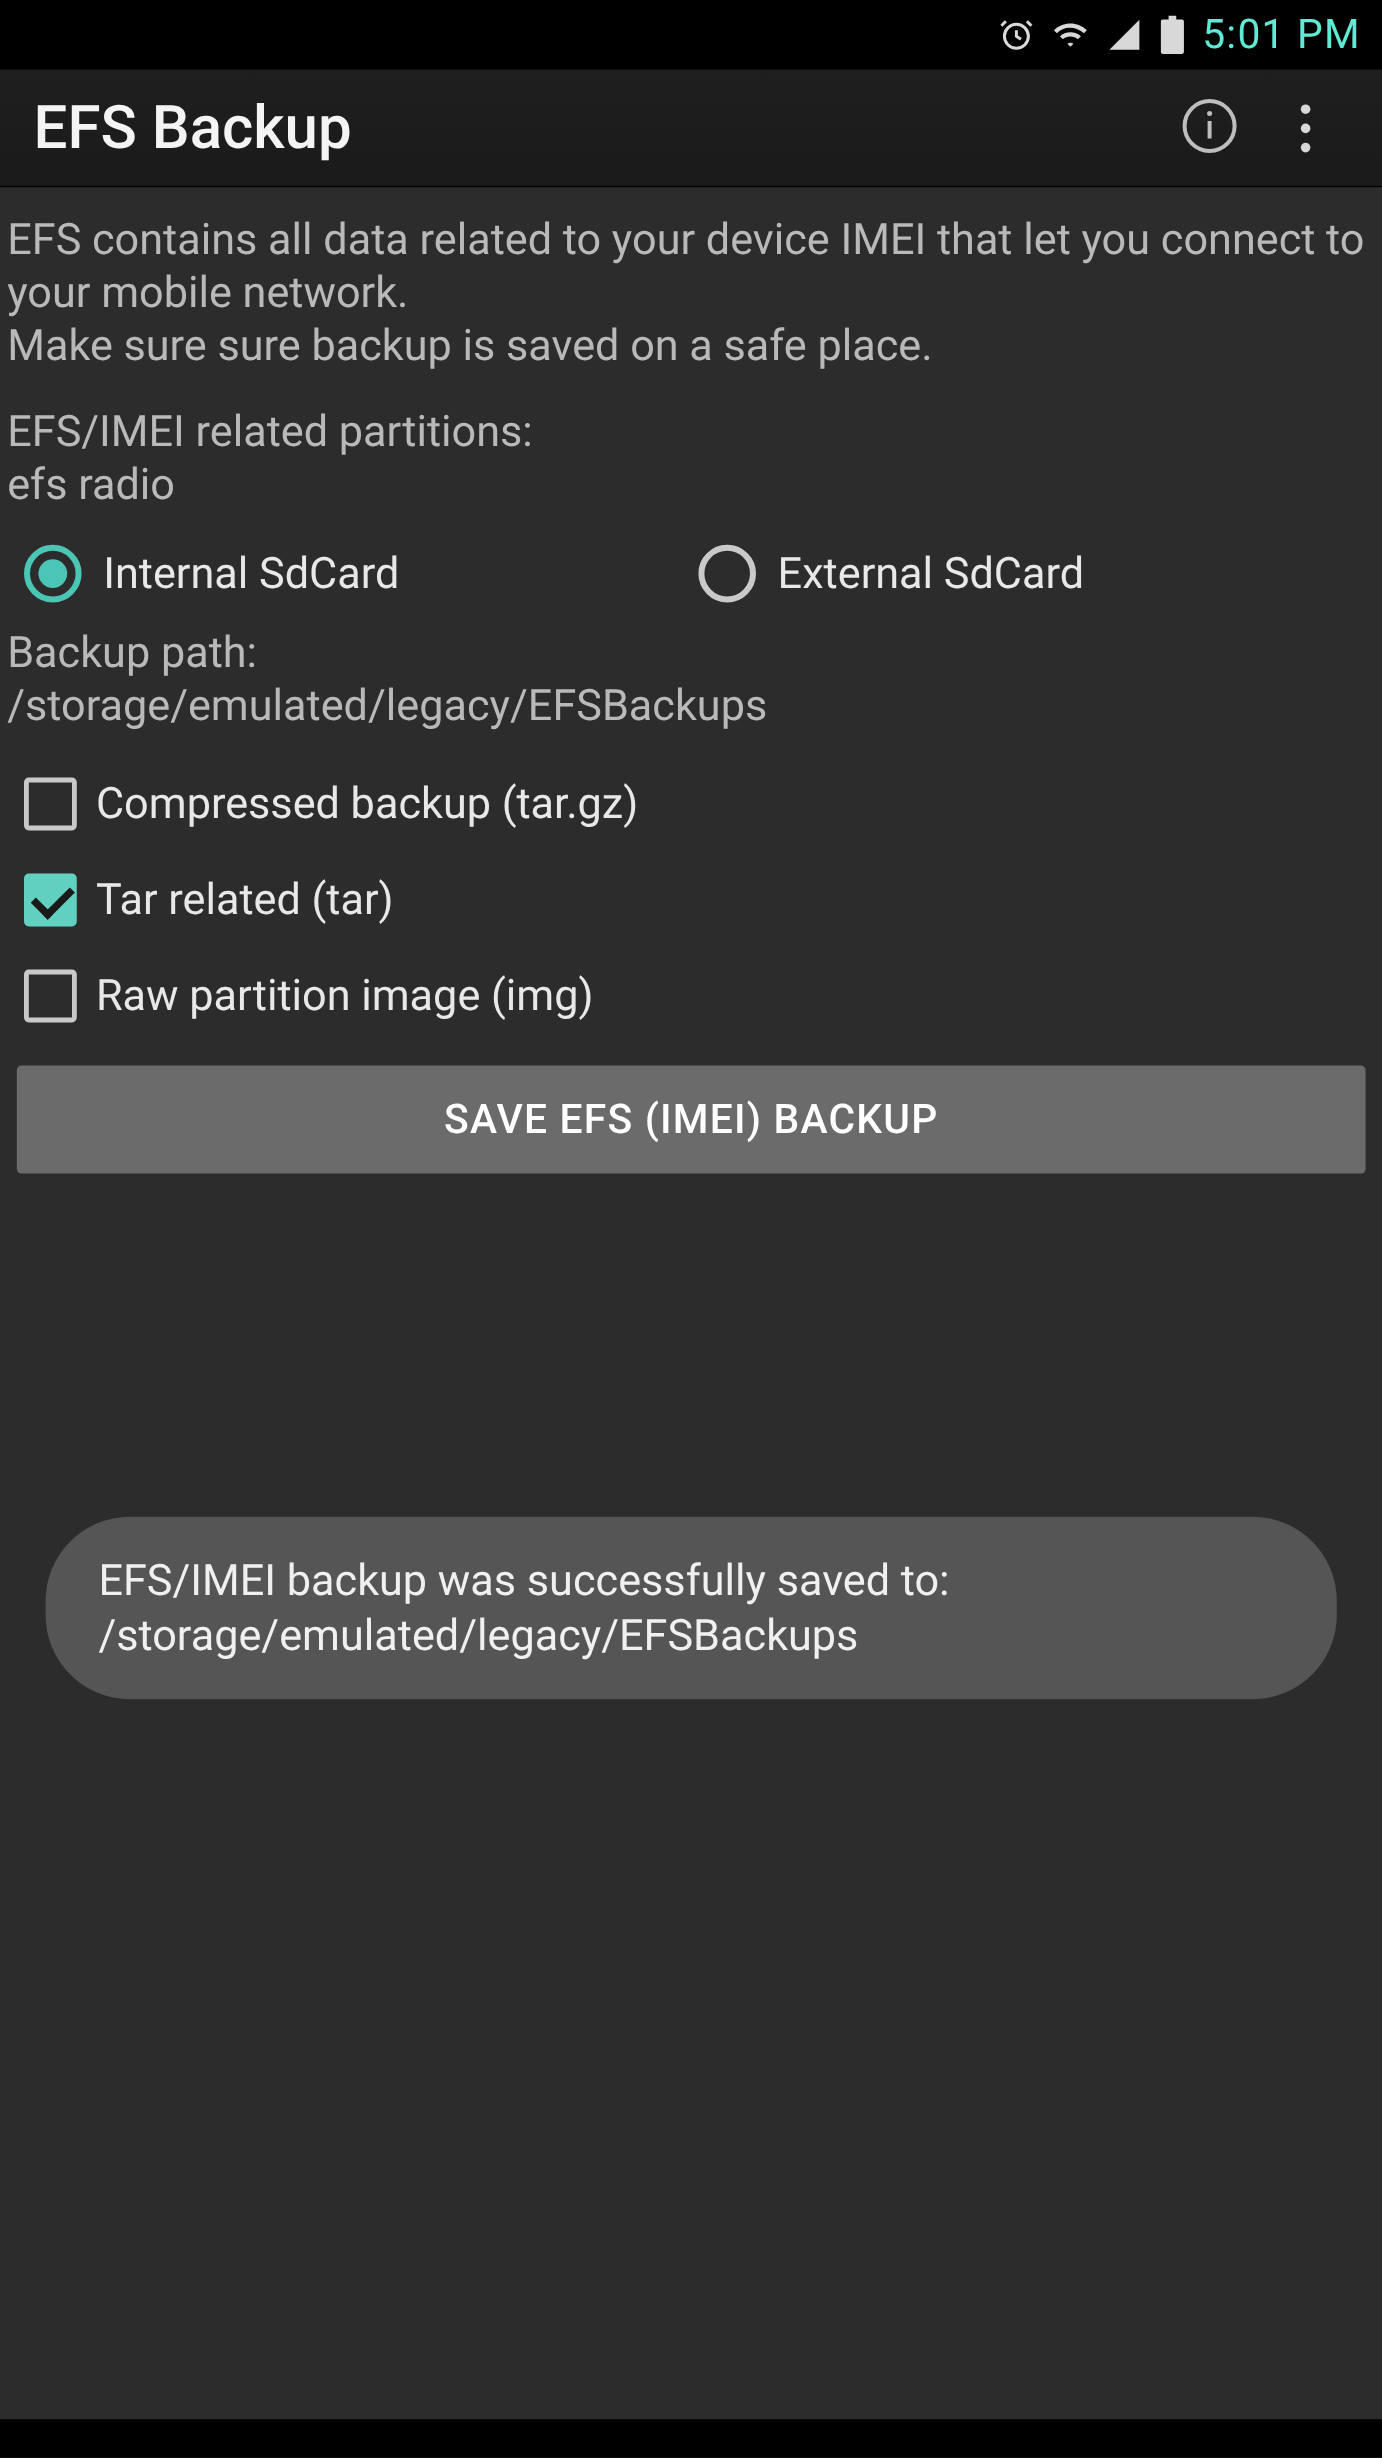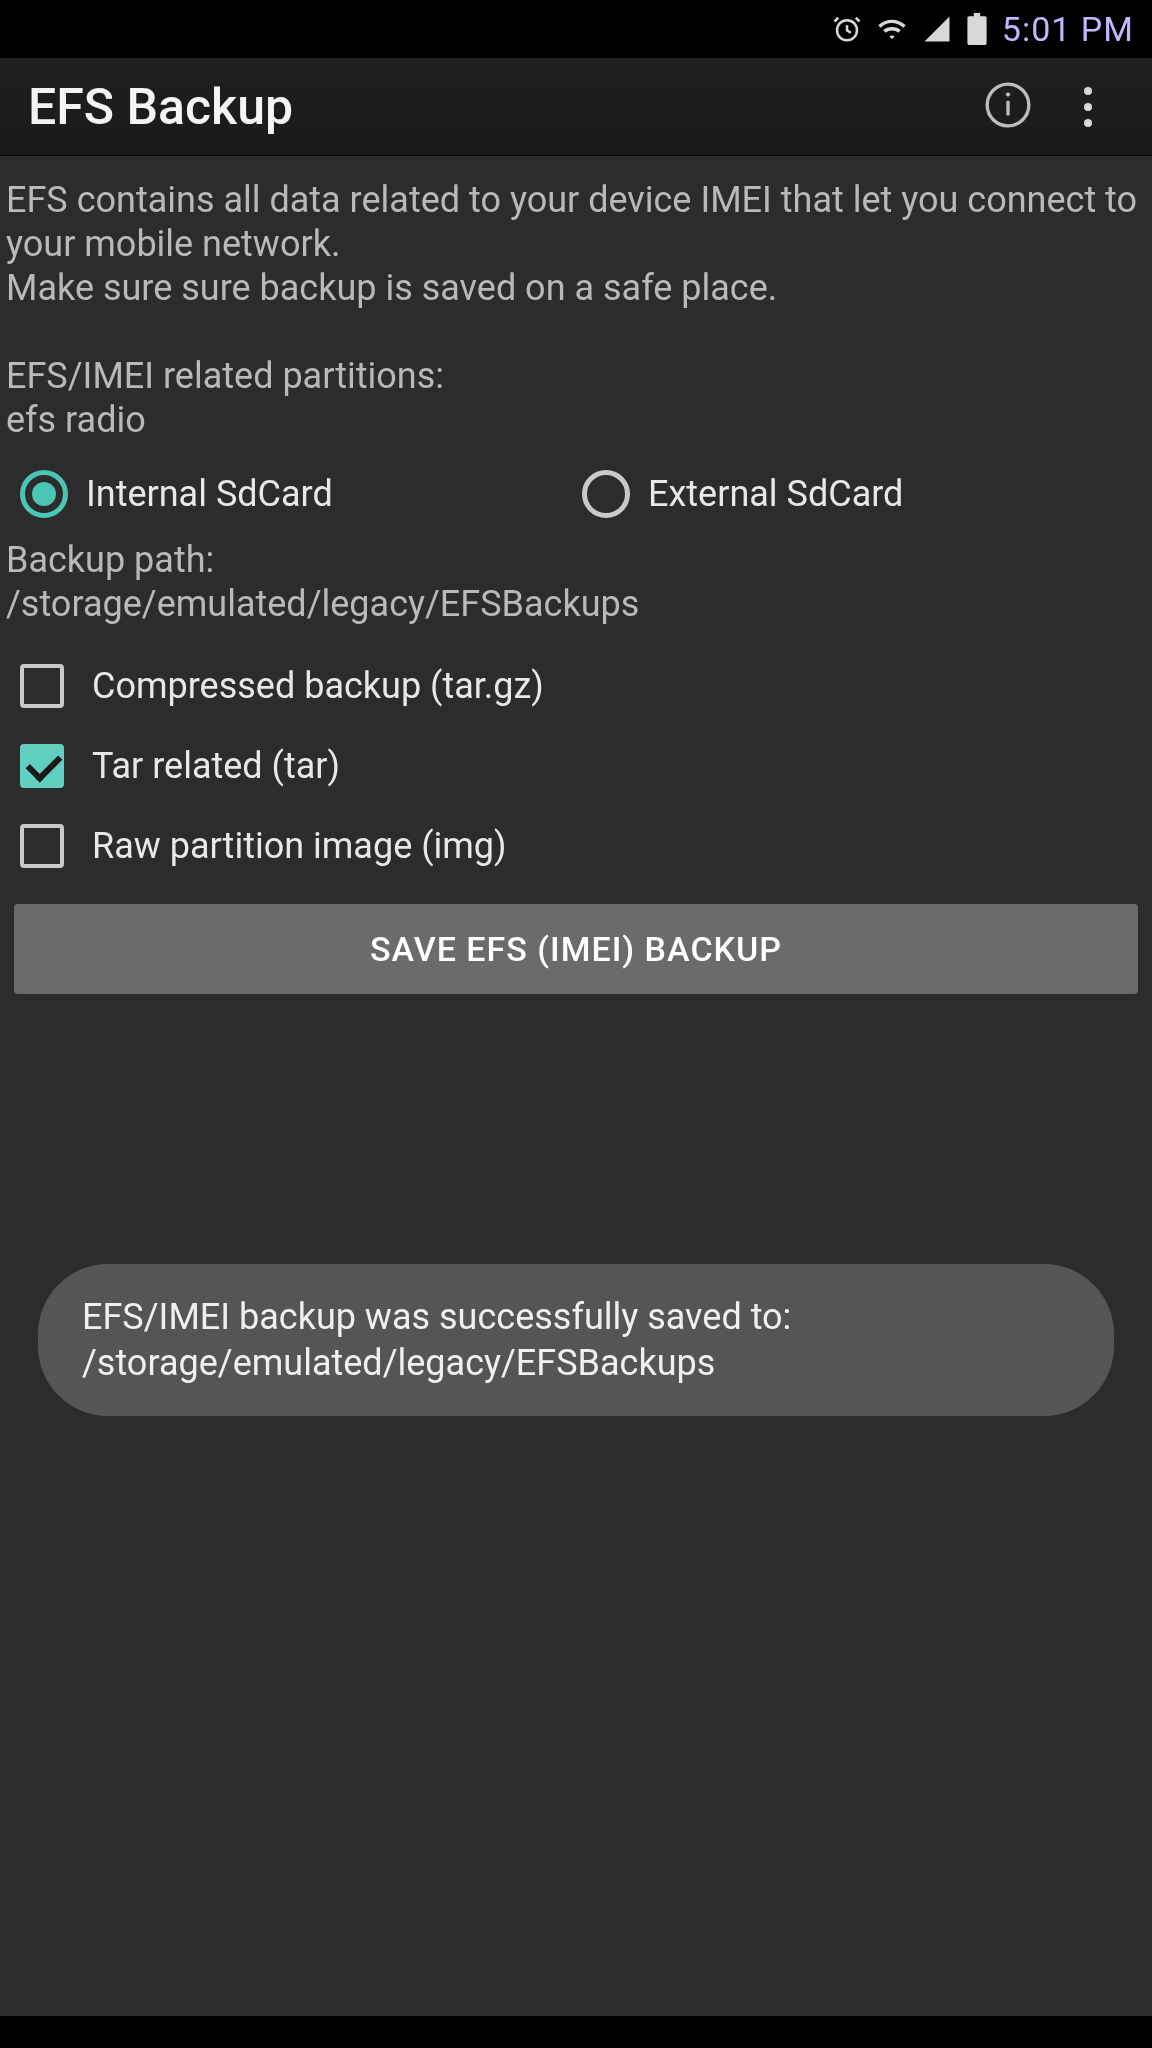--- a/index.html
+++ b/index.html
@@ -16,21 +16,21 @@
     height: 58px;
     background: #000;
     display: flex;
     justify-content: flex-end;
     align-items: center;
     padding: 0 18px;
     gap: 14px;
   }
   .status-bar .clock-text {
     font-size: 34px;
-    color: #c4b5fd;
+    color: #5eead4;
     letter-spacing: 1px;
   }
   .status-bar svg { display: block; }
 
   
   .app-bar {
     height: 98px;
     background: linear-gradient(#1f1f1f, #1a1a1a);
     display: flex;
     align-items: center;
@@ -58,21 +58,21 @@
     height: calc(2048px - 58px - 130px);
     position: relative;
   }
   .desc {
     font-size: 36px;
     line-height: 44px;
     color: #b9b9b9;
     padding: 0 6px 0 6px;
   }
   .desc-block2 {
-    margin-top: 44px;
+    margin-top: 28px;
   }
 
   .radio-row {
     display: flex;
     align-items: center;
     gap: 12px;
     padding: 28px 20px 14px 20px;
   }
   .radio-item {
     display: flex;
@@ -102,21 +102,21 @@
     font-size: 36px;
     color: #e8e8e8;
   }
 
   .check-group {
     padding: 20px 20px 8px 20px;
   }
   .check-row {
     display: flex;
     align-items: center;
-    gap: 28px;
+    gap: 16px;
     padding: 18px 0;
   }
   .checkbox {
     width: 44px;
     height: 44px;
     border: 4px solid #c9c9c9;
     border-radius: 4px;
     position: relative;
   }
   .checkbox.checked {

